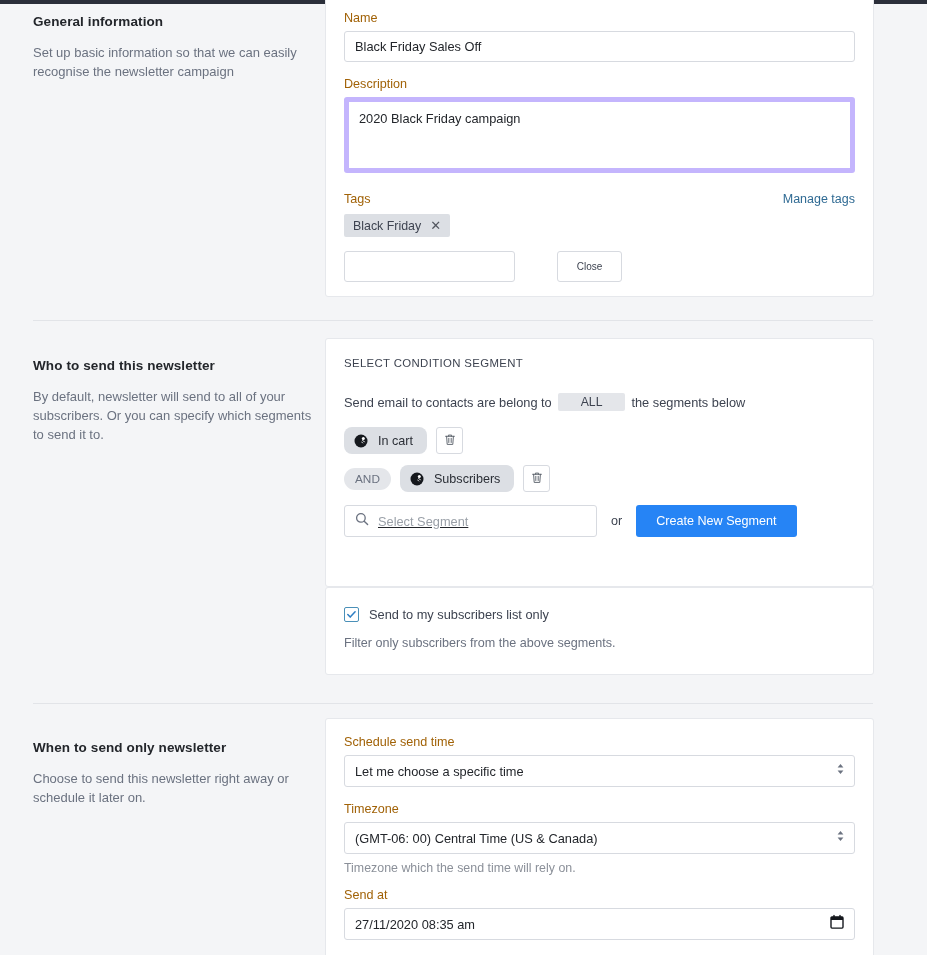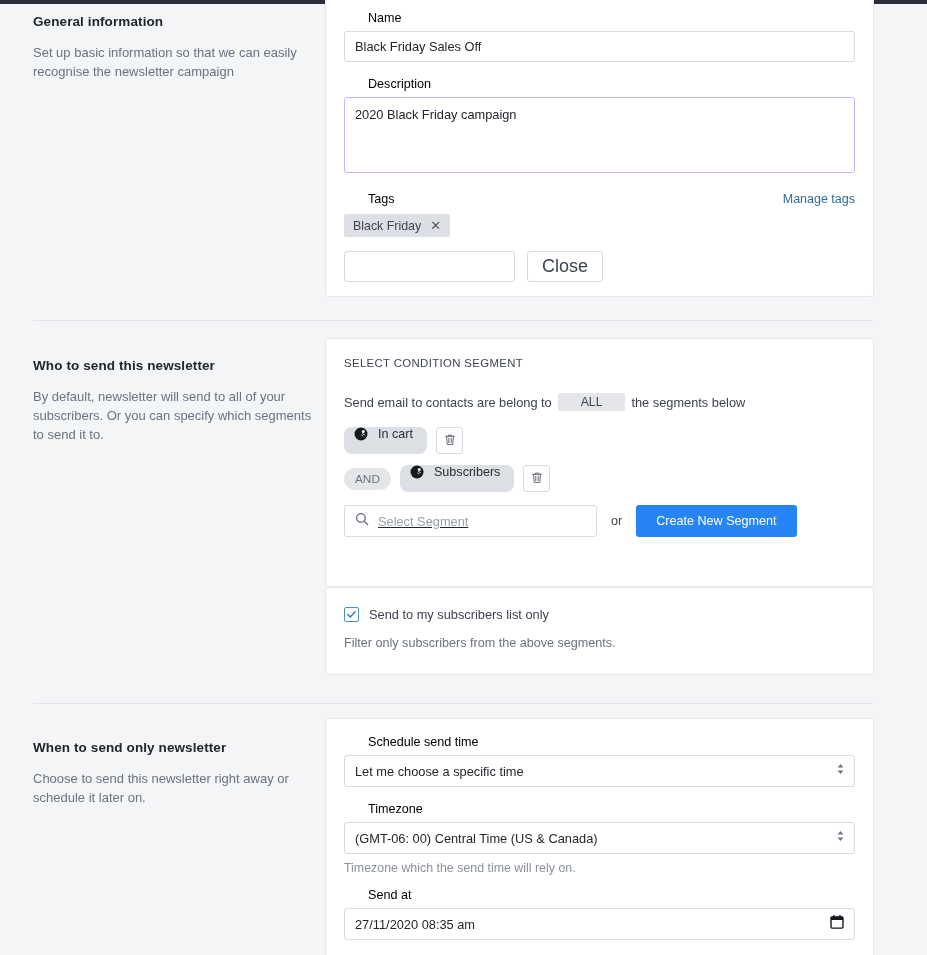--- a/index.html
+++ b/index.html
@@ -56,42 +56,41 @@
 
   .divider {
     position: absolute;
     left: 33px; width: 840px; height: 1px;
     background: #e2e4e8;
   }
 
   
   .field-label {
     font-size: 12.6px;
-    color: #000000;
+    color: #a16207;
     margin-bottom: 6px;
     display: block;
-    margin-left: 24px;
   }
   .text-input {
     width: 100%;
     height: 31px;
     border: 1px solid #d7dae0;
     border-radius: 3px;
     background: #fff;
     font-size: 12.8px;
     color: #23262b;
     padding: 0 10px;
     font-family: "Liberation Sans", sans-serif;
     outline: none;
   }
   .text-input::placeholder { color: #9aa0a8; }
   .textarea {
     width: 100%;
     height: 76px;
-    border: 1px solid #c4b5fd;
+    border: 5px solid #c4b5fd;
     border-radius: 3px;
     background: #fff;
     font-size: 12.8px;
     color: #23262b;
     padding: 8px 10px;
     resize: none;
     font-family: "Liberation Sans", sans-serif;
     outline: none;
     line-height: 17px;
   }
@@ -125,28 +124,29 @@
     line-height: 1;
     cursor: pointer;
     font-weight: 500;
   }
   .tag-row2 {
     display: flex; align-items: center; gap: 12px;
     margin-top: 14px;
   }
   .tag-new-input { width: 171px; }
   .btn-close {
-    width: 76px; height: 31px;
+    width: 65px; height: 31px;
     border: 1px solid #d7dae0;
     border-radius: 3px;
     background: #fff;
-    font-size: 18px;
+    font-size: 10px;
     color: #3d4350;
     cursor: pointer;
     font-family: "Liberation Sans", sans-serif;
+    margin-left: 30px;
   }
 
   
   .seg-caption {
     font-size: 11.4px;
     color: #3d4350;
     letter-spacing: .35px;
   }
   .seg-sentence {
     font-size: 12.8px;
@@ -171,20 +171,21 @@
   }
   .chip-and {
     background: #e4e6ea;
     border-radius: 11px;
     padding: 4px 11px;
     font-size: 11.8px;
     color: #6b7280;
   }
   .chip-seg {
     display: inline-flex;
+    align-items: center;
     gap: 10px;
     background: #dcdfe4;
     border-radius: 8px;
     height: 27px;
     padding: 0 14px 0 10px;
     font-size: 12.6px;
     color: #2b2f36;
     cursor: pointer;
   }
   .seg-dot { display:block; width:14px; height:14px; flex:0 0 14px; }

